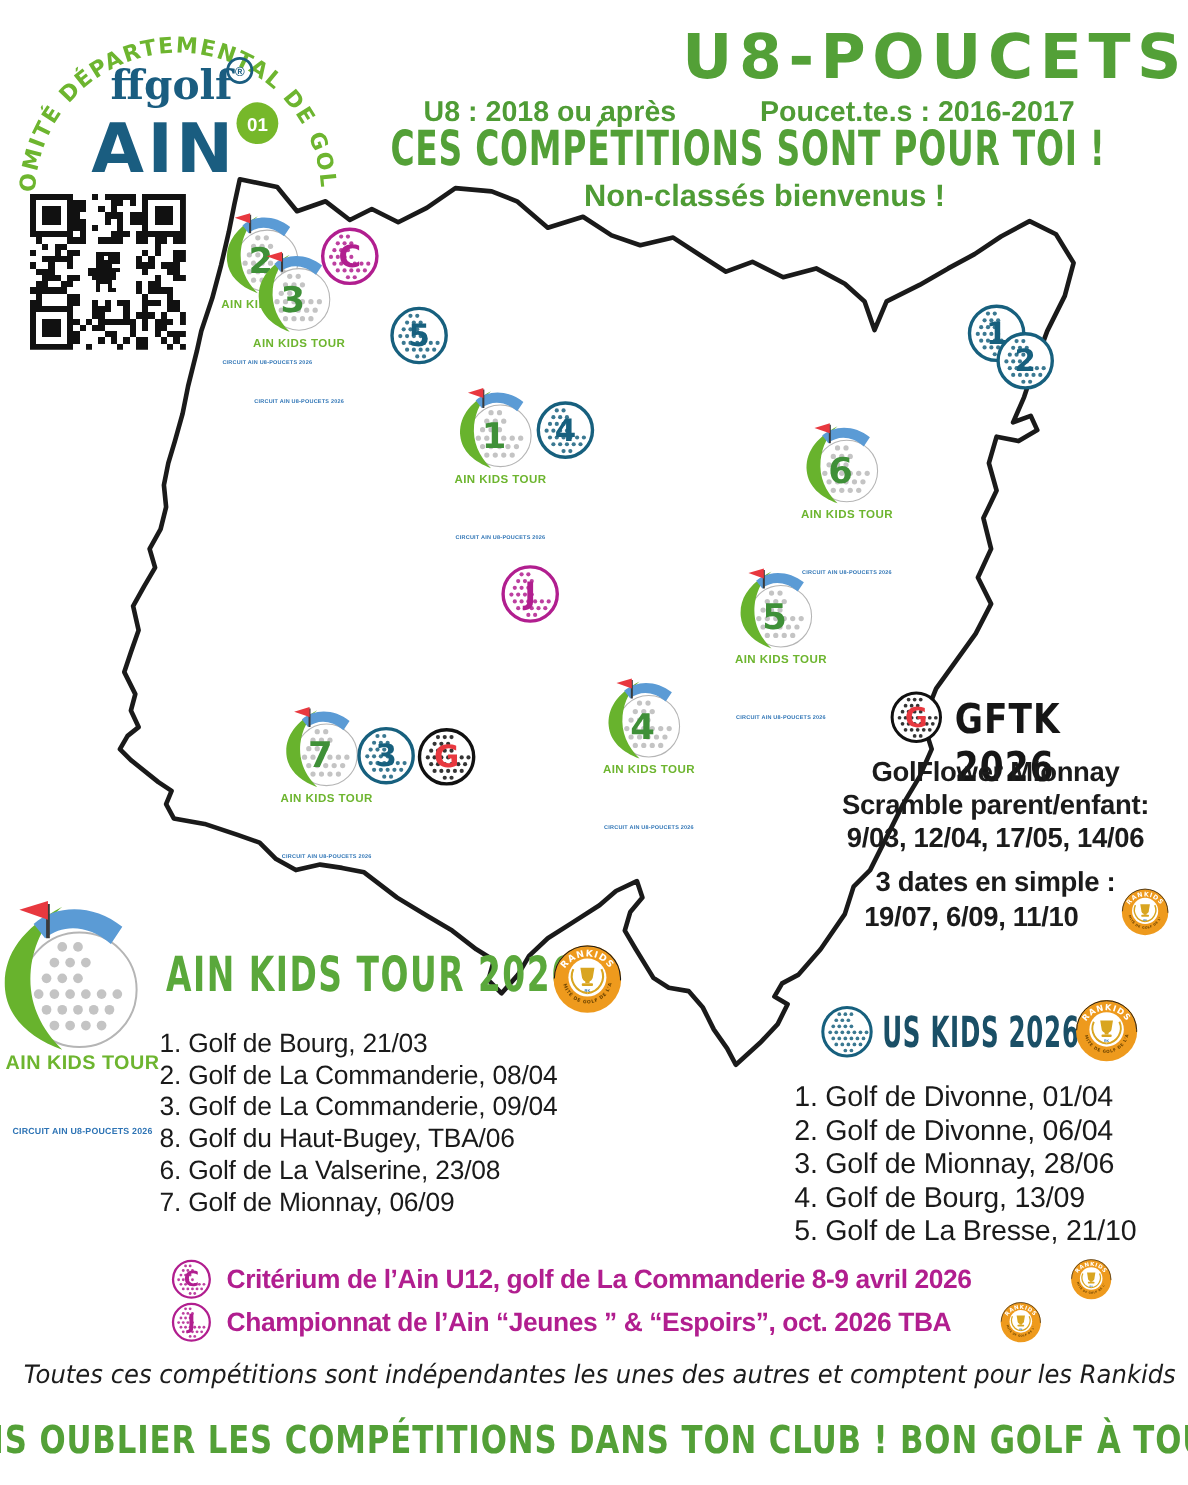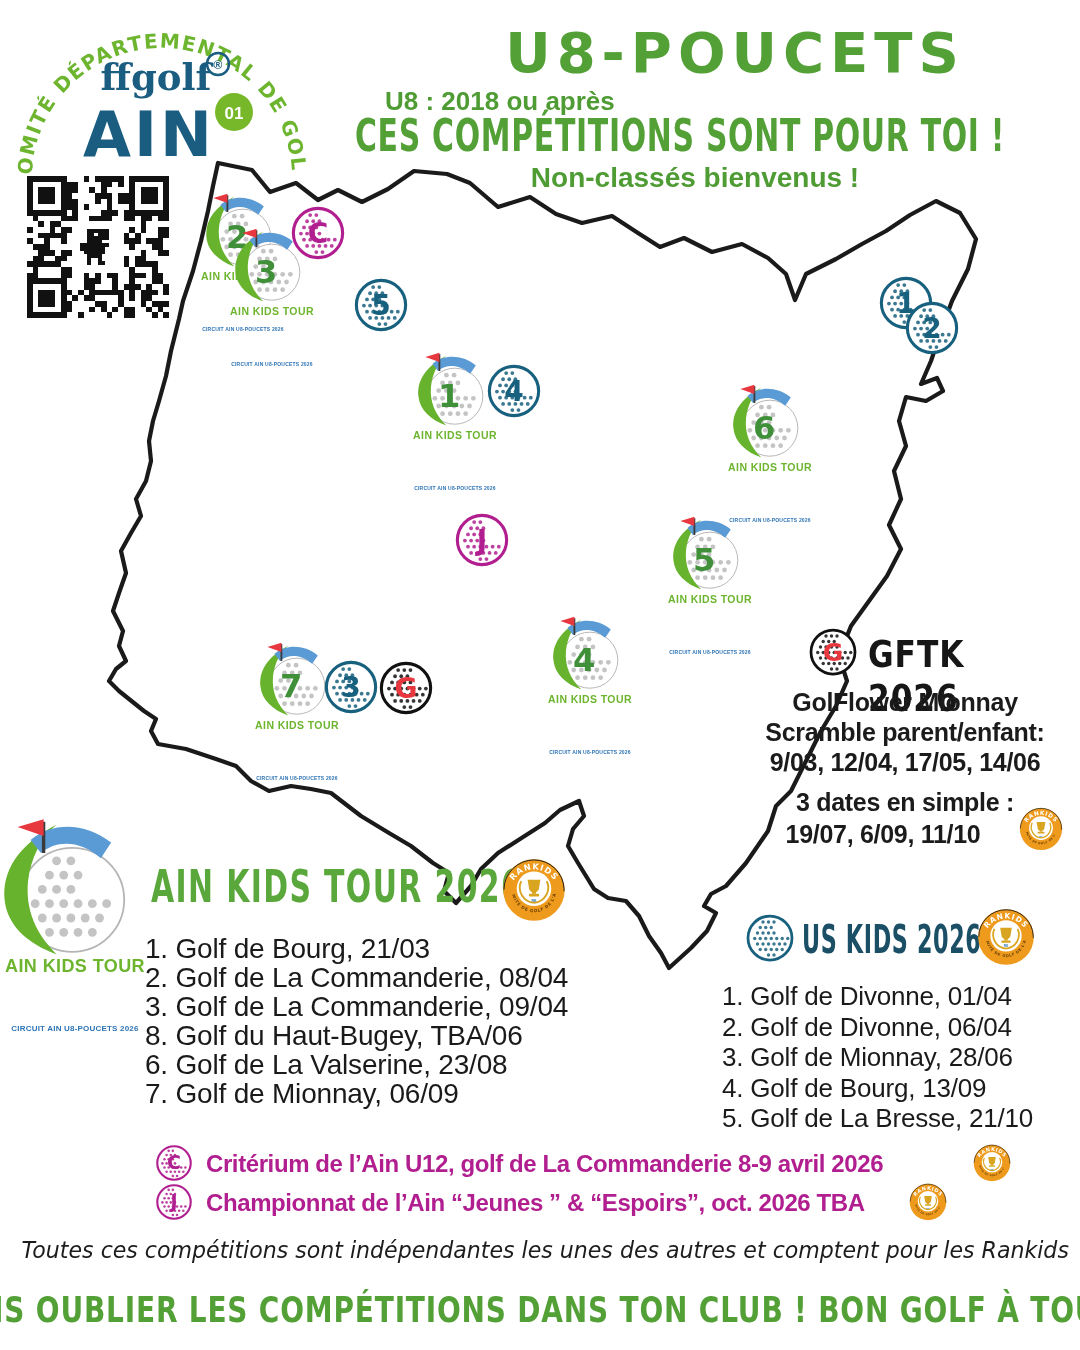--- a/index.html
+++ b/index.html
@@ -4,21 +4,21 @@
 <style>
   html,body{margin:0;padding:0;background:#ffffff;}
   .poster{position:relative;width:1080px;height:1350px;background:#fff;overflow:hidden;
           font-family:"Liberation Sans",sans-serif;}
   .abs{position:absolute;}
   .grunge{font-family:"DejaVu Sans",sans-serif;font-weight:bold;}
   .nowrap{white-space:nowrap;}
 
   
   #logo-svg{left:6px;top:8px;}
-  #main-title{left:390px;top:20px;width:690px;text-align:center;font-size:56px;letter-spacing:6px;color:#53a037;}
+  #main-title{left:390px;top:20px;width:690px;text-align:right;font-size:56px;letter-spacing:6px;color:#53a037;}
   #subtitle-row{left:385px;top:86px;width:592px;display:flex;justify-content:space-between;
                 font-size:26px;font-weight:bold;color:#4f9c35;}
   #tagline{left:140px;top:110px;width:1080px;text-align:center;font-size:44px;color:#53a037;
            transform:scaleX(.68);transform-origin:center;white-space:nowrap;letter-spacing:1px;}
   #welcome{left:300px;top:162px;width:790px;text-align:center;font-size:28px;font-weight:bold;color:#4f9c35;}
 
   
   #qr{left:27px;top:176px;}
 
   
@@ -38,21 +38,21 @@
   #gftk-badge{left:1019px;top:807px;}
 
   
   #akt-logo{left:-11px;top:814px;}
   #akt-logo-cap1{left:5px;top:956px;width:140px;font-size:18px;}
   #akt-logo-cap2{left:0px;top:980px;width:150px;font-size:8px;}
 
   
   #akt-title{left:151px;top:861px;font-size:44px;color:#5aa83b;transform:scale(.68,1);transform-origin:left top;white-space:nowrap;letter-spacing:2px;}
   #akt-badge{left:502px;top:858px;}
-  #akt-list{left:145px;top:934px;list-style:none;margin:0;padding:0;font-size:28px;color:#1a1a1a;letter-spacing:-.2px;}
+  #akt-list{left:145px;top:934px;list-style:none;margin:0;padding:0;font-size:24px;color:#1a1a1a;letter-spacing:-.2px;}
   #akt-list li{height:29px;line-height:29px;}
 
   
   #uskids-ball{left:745px;top:913px;}
   #uskids-title{left:802px;top:917px;font-size:36px;color:#1a4f66;transform:scale(.62,1.08);transform-origin:left top;white-space:nowrap;letter-spacing:1px;}
   #uskids-badge{left:977px;top:908px;}
   #uskids-list{left:722px;top:981px;list-style:none;margin:0;padding:0;font-size:26px;color:#1a1a1a;letter-spacing:-.2px;}
   #uskids-list li{height:30.5px;line-height:30.5px;}
 
   
@@ -347,20 +347,21 @@
         <rect x="60.2" y="81.8" width="3.6" height="3.6" fill="#111"></rect>
         <rect x="71" y="81.8" width="3.6" height="3.6" fill="#111"></rect>
         <rect x="60.2" y="85.4" width="3.6" height="3.6" fill="#111"></rect>
         <rect x="71" y="85.4" width="3.6" height="3.6" fill="#111"></rect>
         <rect x="74.6" y="85.4" width="3.6" height="3.6" fill="#111"></rect>
       </svg></div>
 
   <div id="main-title" class="abs grunge nowrap">U8-POUCETS</div>
   <div id="subtitle-row" class="abs">
     <span>U8 : 2018 ou après</span>
+    <span>Poucet.te.s : 2016-2017</span>
   </div>
   <div id="tagline" class="abs grunge">CES COMPÉTITIONS SONT POUR TOI !</div>
   <div id="welcome" class="abs">Non-classés bienvenus !</div>
 
   <div id="markers" class="abs" style="left:0;top:0">
       <div class="abs" style="left: 173px; top: 191px; width: 140px;">
         <div style="margin-left:25px"><svg width="77" height="77" viewBox="0 0 110 110">
     <circle cx="64" cy="66" r="40" fill="#ffffff" stroke="#b5b5b5" stroke-width="1.4"></circle>
     <circle cx="52" cy="36" r="3.4" fill="#c4c4c4" opacity="1"></circle>
             <circle cx="63" cy="36" r="3.4" fill="#c4c4c4" opacity="1"></circle>

